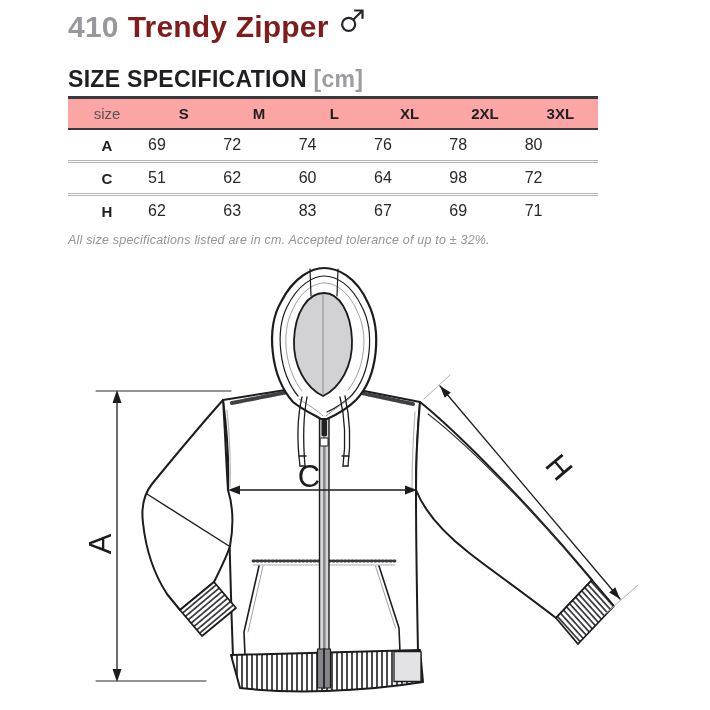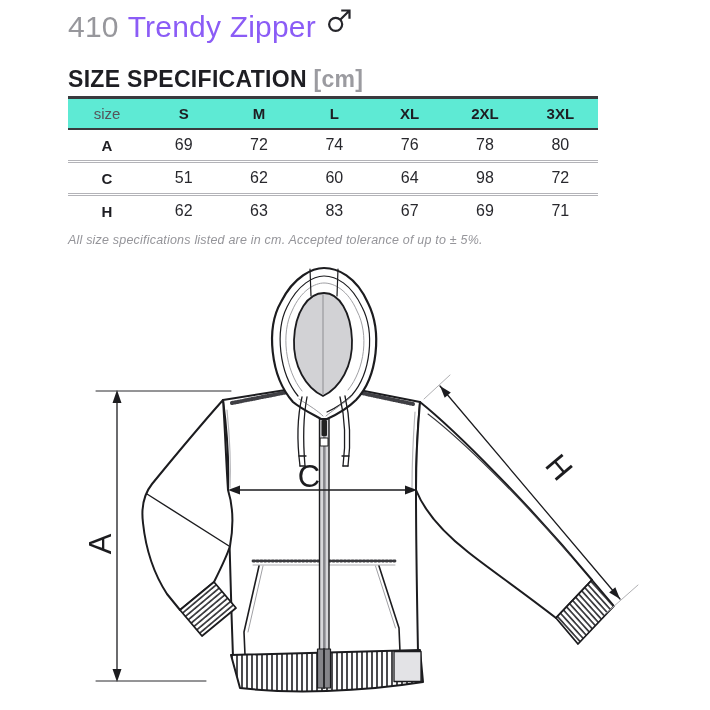--- a/index.html
+++ b/index.html
@@ -1,34 +1,34 @@
 <!DOCTYPE html>
 <html><head>
 <meta charset="utf-8">
 <style>
   html,body{margin:0;padding:0;background:#ffffff;}
   body{
     width:710px;height:710px;position:relative;overflow:hidden;
     font-family:"Liberation Sans",sans-serif;color:#1e1e23;box-sizing:border-box;
   }
   .content{position:relative;z-index:2;padding:10px 0 0 68px;width:710px;box-sizing:border-box;}
-  h1{margin:0;font-size:30px;font-weight:normal;letter-spacing:.2px;display:flex;align-items:center;gap:9px;}
+  h1{margin:0;font-size:30px;font-weight:bold;letter-spacing:.2px;display:flex;align-items:center;gap:9px;}
   h1 .code{color:#97979c;}
-  h1 .name{color:#8b5cf6;}
+  h1 .name{color:#7f1d1d;}
   .gender{margin-left:2px;margin-top:-8px;}
   h2{margin:22px 0 0 0;font-size:23px;font-weight:bold;letter-spacing:.3px;}
   h2 .unit{color:#9b9ba0;}
   table{border-collapse:collapse;width:530px;margin-top:3px;border-top:3px solid #3a3a3e;table-layout:fixed;}
-  thead tr{background:#5eead4;border-bottom:2px solid #3a3a3e;}
+  thead tr{background:#fca5a5;border-bottom:2px solid #3a3a3e;}
   thead th{font-size:15px;font-weight:bold;padding:6px 2px;text-align:center;}
   thead th.size-col{font-weight:normal;color:#55555a;}
   tbody tr{border-top:3px double #b3b3b8;}
   tbody tr:first-child{border-top:none;}
   tbody th{font-size:15px;font-weight:bold;padding:6px 2px;text-align:center;}
-  tbody td{font-size:16px;color:#28282d;padding:6px 2px;text-align:center;}
+  tbody td{font-size:16px;color:#28282d;padding:6px 2px;text-align:left;}
   col.c-size{width:78px;}
   .note{margin:7px 0 0 0;font-size:12.5px;font-style:italic;color:#95959a;letter-spacing:.2px;}
   .sketch{position:absolute;left:0;top:0;z-index:1;}
   .sketch text{font-family:"Liberation Sans",sans-serif;fill:#1c1c1f;font-size:31px;}
 </style>
 </head>
 <body>
 
 <div class="content">
   <h1>
@@ -92,21 +92,21 @@
           <td>62</td>
           <td>63</td>
           <td>83</td>
           <td>67</td>
           <td>69</td>
           <td>71</td>
         </tr>
       </tbody>
   </table>
 
-  <p class="note">All size specifications listed are in cm. Accepted tolerance of up to ± 5%.</p>
+  <p class="note">All size specifications listed are in cm. Accepted tolerance of up to ± 32%.</p>
 </div>
 
 <svg class="sketch" width="710" height="710" viewBox="0 0 710 710">
   <defs>
     <pattern id="ribHem" width="5" height="40" patternUnits="userSpaceOnUse">
       <rect width="5" height="40" fill="#ffffff"></rect>
       <line x1="2" y1="0" x2="2" y2="40" stroke="#2a2a2e" stroke-width="1.7"></line>
     </pattern>
     <pattern id="ribL" width="4.4" height="60" patternUnits="userSpaceOnUse" patternTransform="rotate(50)">
       <rect width="4.4" height="60" fill="#ffffff"></rect>

